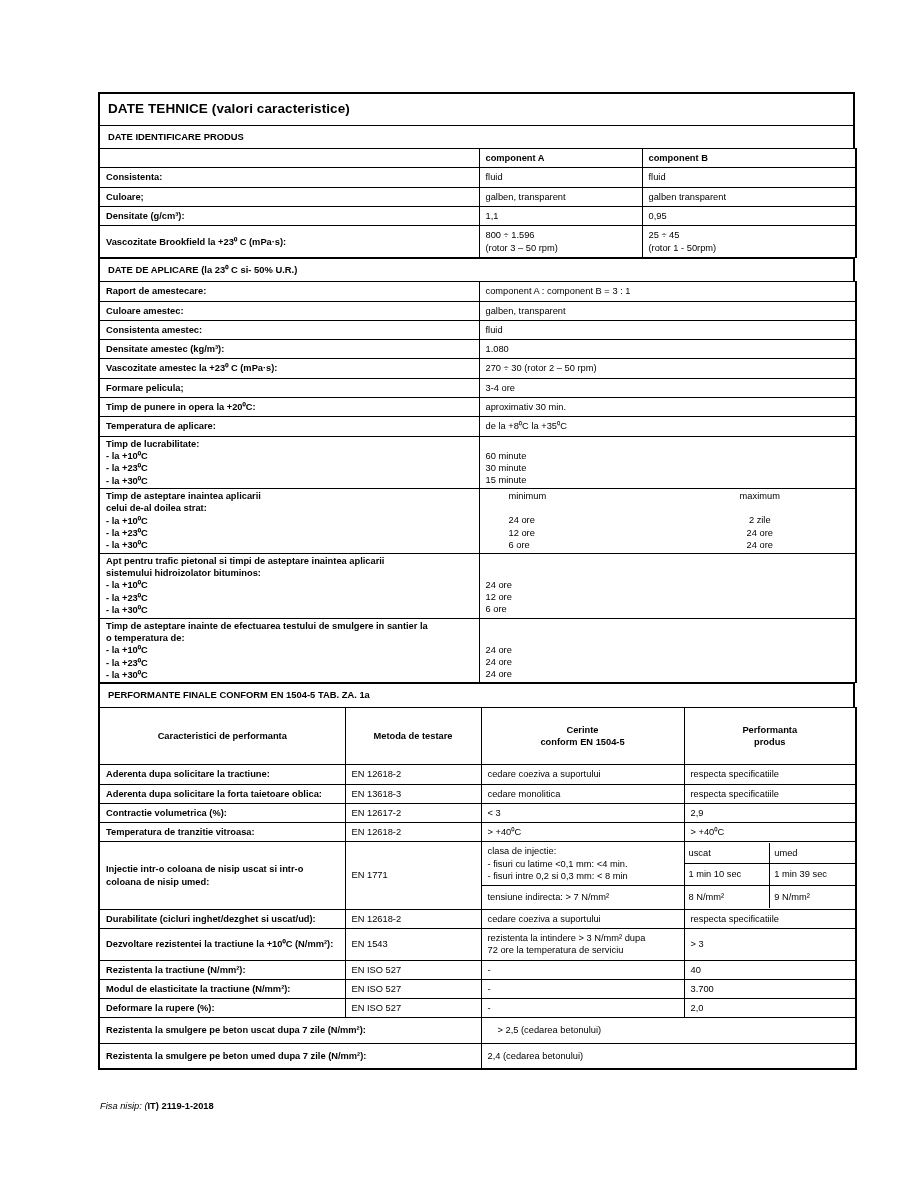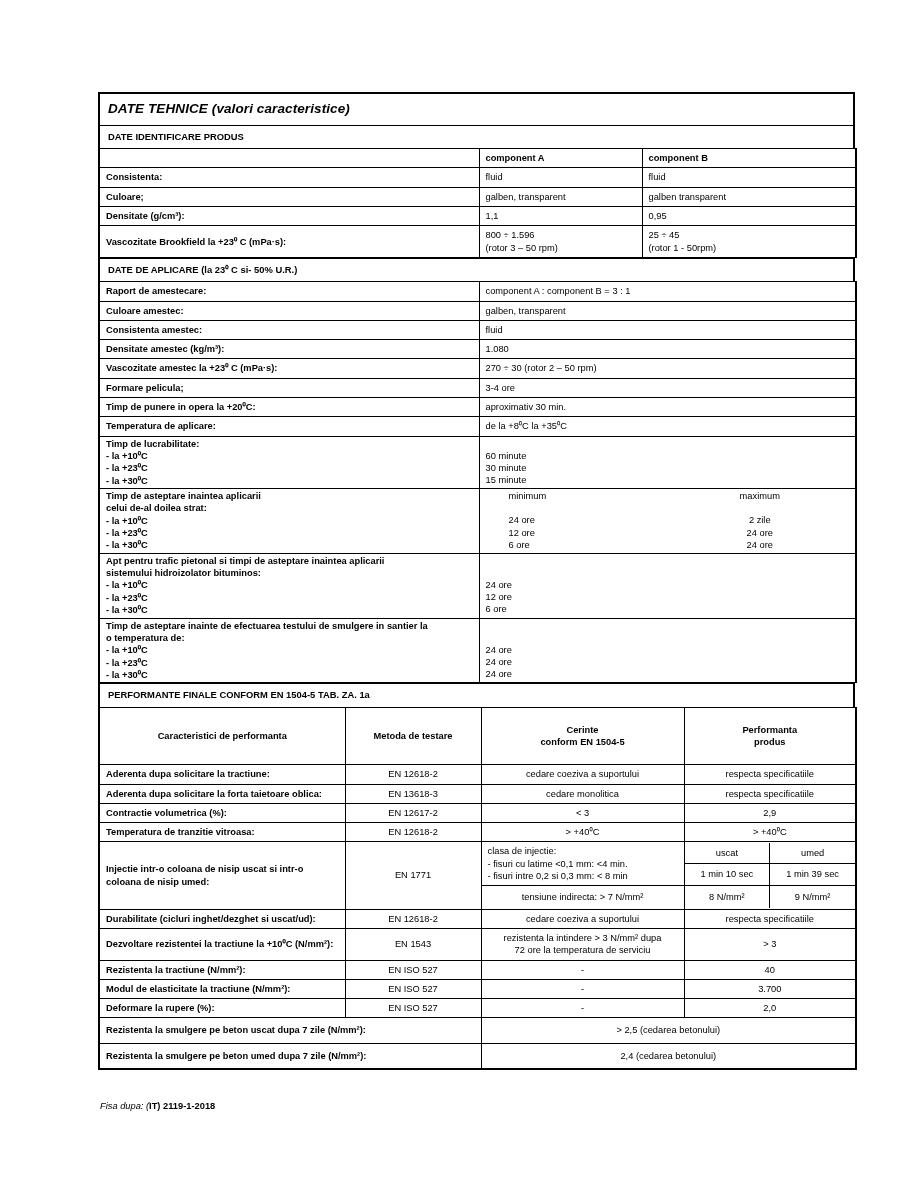--- a/index.html
+++ b/index.html
@@ -14,41 +14,41 @@
   .sheet{position:absolute;left:98px;top:92px;width:757px;}
 
   table{border-collapse:collapse;width:100%;table-layout:fixed;}
   td{
     border:1px solid #000;
     padding:3px 6px;
     font-size:9.3px;
     line-height:1.32;
     vertical-align:middle;
   }
-  .thick-box{border:2.5px solid #000;border-bottom:none;font-style:italic;}
+  .thick-box{border:2.5px solid #000;border-bottom:none;}
   .title-cell{
     border:none;
     font-size:13.5px;
     font-weight:bold;
     padding:6px 8px 7px 8px;
     letter-spacing:.1px;
   }
   .sec-wrap{border:2.5px solid #000;border-top:1.6px solid #000;border-bottom:none;}
   .sec-cell{
     border:none;
     font-size:9.4px;
     font-weight:bold;
     padding:5px 8px 5px 8px;
   }
   .outer{border-left:2.5px solid #000;border-right:2.5px solid #000;}
   .outer-bot{border-bottom:2.5px solid #000;}
 
   .lbl{font-weight:bold;margin-left:46px;}
   .val{font-weight:normal;}
-  .ctr{text-align:center;margin-left:8px;}
+  .ctr{text-align:left;margin-left:8px;}
   .hdr{font-weight:bold;text-align:center;}
   .top{vertical-align:top;}
   .nb-l{border-left:none;}
   .nb-r{border-right:none;}
   .tight{padding-top:1px;padding-bottom:1px;}
   .two-col{display:flex;}
   .two-col .c1{width:162px;flex:0 0 162px;padding-left:23px;}
   .two-col .c2{flex:1;text-align:center;}
   .ml{line-height:1.33;}
   .ml div{white-space:nowrap;}
@@ -388,15 +388,15 @@
       </tr>
       <tr>
         <td class="lbl nb-l" colspan="2" style="padding:6px 6px;border-bottom:none">Rezistenta la smulgere pe beton umed dupa 7 zile (N/mm²):</td>
         <td class="val ctr nb-r" colspan="3" style="padding:6px 6px;border-bottom:none">2,4 (cedarea betonului)</td>
       </tr>
     </tbody>
       </table>
   </div>
 
   <div class="footer">
-    <span class="it">Fisa dupa: (</span><span class="bd">IT) 2119-1-2018</span>
+    <span class="it">Fisa nisip: (</span><span class="bd">IT) 2119-1-2018</span>
   </div>
 </div>
 
 </body></html>

